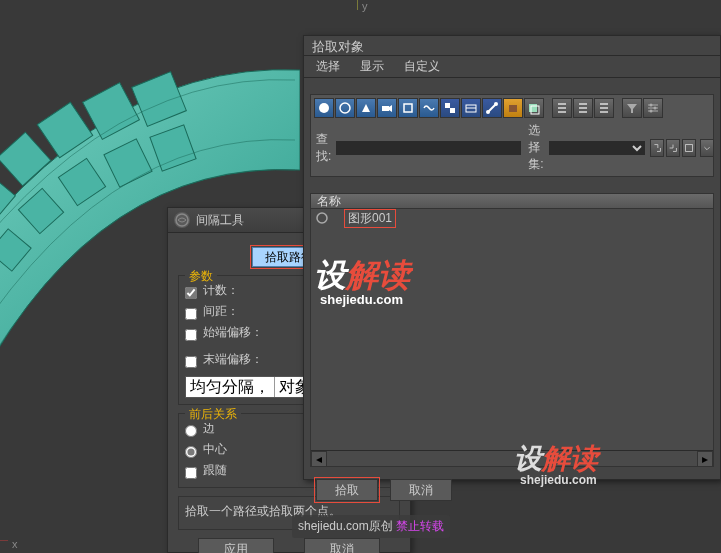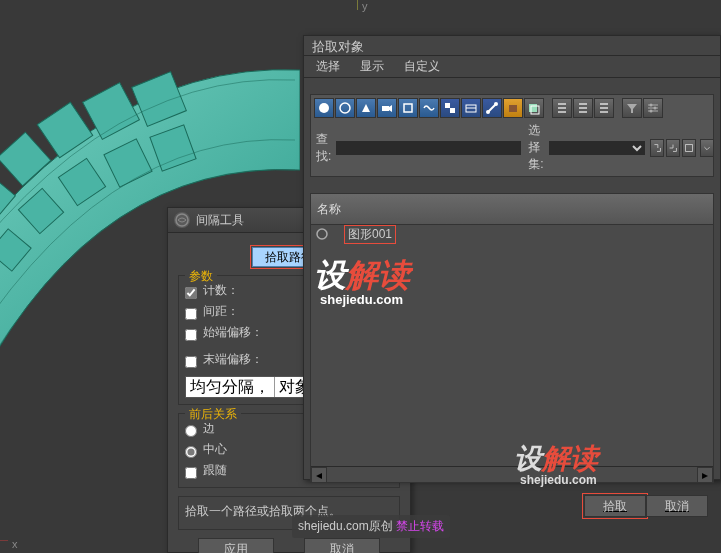--- a/index.html
+++ b/index.html
@@ -47,32 +47,32 @@
     .tb-btn.darkblue { background: linear-gradient(to bottom, #3a5aa0, #2a4a80); }
     .tb-btn svg { width: 14px; height: 14px; }
     .tb-gap { width: 6px; }
     
     .search-row { display: flex; align-items: center; gap: 2px; }
     .search-label { color: #ccc; font-size: 12px; padding: 0 2px; }
     .search-input { flex: 0 0 98px; height: 16px; background: #2a2a2a; border: 1px solid #555; color: #ccc; padding: 0 4px; }
     .select-input { flex: 0 0 98px; height: 16px; background: #2a2a2a; border: 1px solid #555; color: #ccc; }
     .icon-btn { width: 18px; height: 18px; background: linear-gradient(to bottom, #6a6a6a, #4a4a4a); border: 1px solid #333; display: flex; align-items: center; justify-content: center; }
     
-    .list-header { height: 32px; background: linear-gradient(to bottom, #6a6a6a, #555); border: 1px solid #333; margin: 2px 6px 0; padding: 0 6px; color: #ddd; font-size: 12px; display: flex; align-items: center; }
+    .list-header { height: 16px; background: linear-gradient(to bottom, #6a6a6a, #555); border: 1px solid #333; margin: 2px 6px 0; padding: 0 6px; color: #ddd; font-size: 12px; display: flex; align-items: center; }
     .list-body { margin: 0 6px; height: 258px; background: #4a4a4a; border: 1px solid #333; border-top: none; overflow: hidden; position: relative; }
     .list-row { height: 18px; display: flex; align-items: center; gap: 4px; padding: 0 4px; }
     .list-row .shape-icon { width: 14px; height: 14px; }
     .list-row .name { color: #ccc; padding: 0 3px; margin-left: 12px; }
     .list-row .name.highlighted { outline: 1px solid #e74c3c; }
     
     .scroll-track { position: absolute; bottom: 0; left: 0; right: 0; height: 16px; background: #3a3a3a; border-top: 1px solid #2a2a2a; display: flex; }
     .scroll-btn { width: 16px; height: 16px; background: #555; border: 1px solid #333; display: flex; align-items: center; justify-content: center; }
     .scroll-thumb { flex: 1; background: #4a4a4a; }
     
-    .pick-btn-row { display: flex; justify-content: flex-end; gap: 0; padding: 12px 12px 0; text-decoration: underline; }
+    .pick-btn-row { display: flex; justify-content: flex-start; gap: 12px; padding: 12px 12px 0; }
     .pick-btn-row .std-btn { width: 62px; }
     
     .watermark { position: absolute; pointer-events: none; font-weight: bold; }
     .wm1 { top: 254px; left: 314px; font-size: 32px; color: #fff; font-style: italic; }
     .wm1 span.red { color: #e74c3c; }
     .wm1-sub { top: 292px; left: 320px; font-size: 13px; color: #fff; }
     .wm2 { top: 440px; left: 514px; font-size: 28px; color: #ddd; font-style: italic; }
     .wm2 span.red { color: #e74c3c; }
     .wm2-sub { top: 473px; left: 520px; font-size: 12px; color: #ddd; }
     .wm3 { position: absolute; top: 515px; left: 292px; background: rgba(60,60,60,0.8); color: #ccc; padding: 3px 6px; border-radius: 3px; font-size: 12px; pointer-events: none; }

